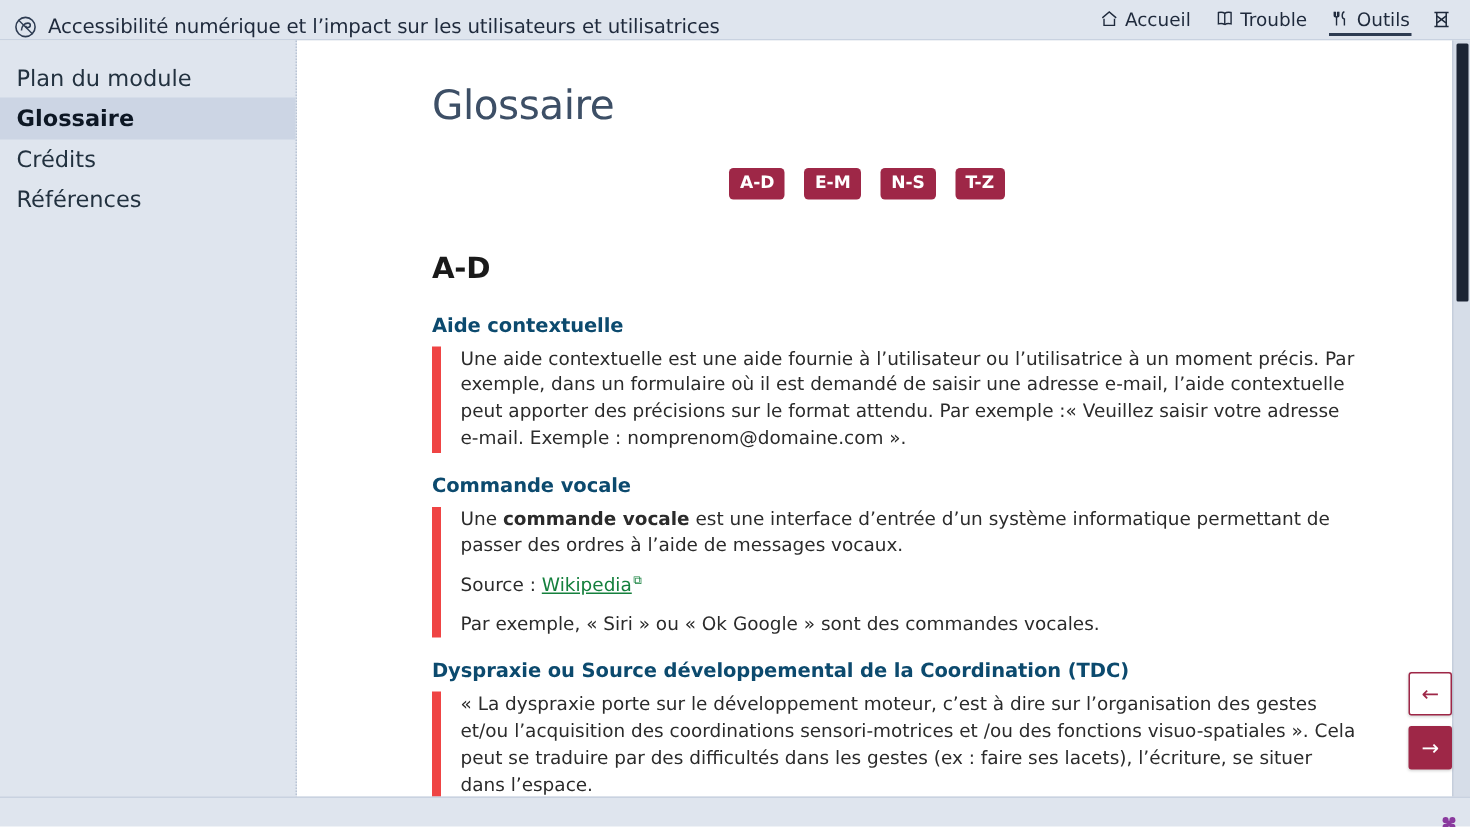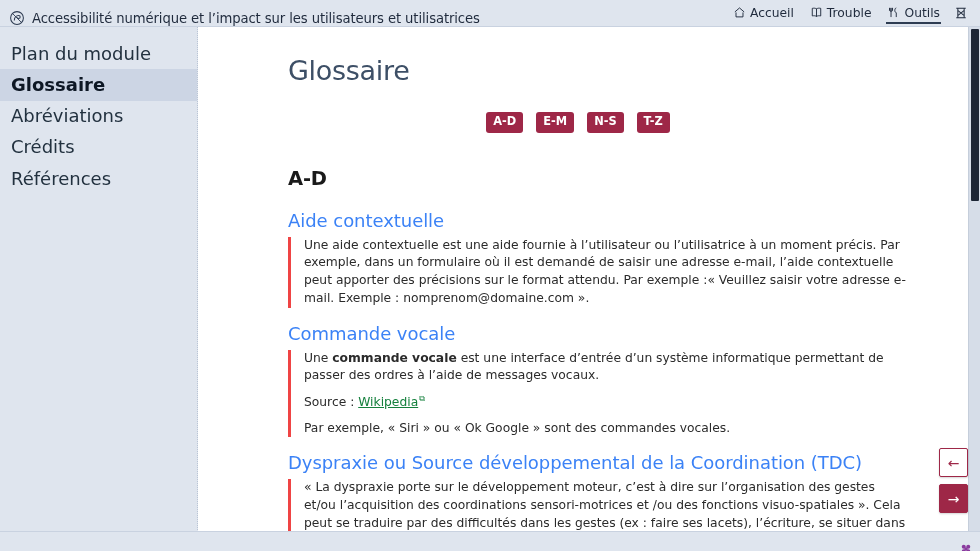--- a/index.html
+++ b/index.html
@@ -57,21 +57,21 @@
 
   
   .sidebar {
     position: absolute; top: 27px; left: 0;
     width: 198px; height: 515px;
     background: #dfe5ee;
     border-right: 1px dotted #b9c4d4;
     padding-top: 11px;
   }
   .side-item {
-    font-size: 18px; color: #22313f;
+    font-size: 15px; color: #22313f;
     padding: 3.5px 0 3.5px 11px;
     cursor: pointer; line-height: 1.35;
   }
   .side-item.active {
     background: #ccd5e4;
     font-weight: bold;
     color: #0d1724;
   }
 
   
@@ -102,26 +102,26 @@
     cursor: pointer; letter-spacing: 0px;
     font-family: "DejaVu Sans", "Liberation Sans", sans-serif;
     line-height: 1.2;
   }
   .section-heading {
     font-size: 19.5px; font-weight: bold;
     color: #1a1a1a; letter-spacing: -0.2px;
     margin: 0 0 20px 0;
   }
   .term {
-    font-size: 18px; color: #3b82f6;
-    margin: 0 0 6px 0; font-weight: normal;
+    font-size: 13px; color: #0c4a6e;
+    margin: 0 0 6px 0; font-weight: bold;
     letter-spacing: -0.05px;
   }
   .definition {
-    border-left: 3px solid #ef4444;
+    border-left: 6px solid #ef4444;
     padding: 0 0 0 13px;
     margin: 0 0 15px 0;
   }
   .definition p {
     font-size: 12.3px; color: #2b2b2b;
     line-height: 1.44; margin: 0;
   }
   .definition p + p { margin-top: 8px; }
   .definition b { font-weight: bold; }
   .ext-link {
@@ -233,21 +233,20 @@
         <path d="M4.4 2.6 V13.4 M11.6 2.6 V13.4"></path>
         <path d="M4.6 5.4 L11.4 10.6 M11.4 5.4 L4.6 10.6"></path>
       </svg>
     </div>
   </nav>
 </div>
 
 <aside class="sidebar">
   <div class="side-item">Plan du module</div>
   <div class="side-item active">Glossaire</div>
-  <div class="side-item">Abréviations</div>
   <div class="side-item">Crédits</div>
   <div class="side-item">Références</div>
 </aside>
 
 <main class="main">
   <div class="content">
 
     <h1 class="page-title">Glossaire</h1>
 
     <div class="letter-nav">

